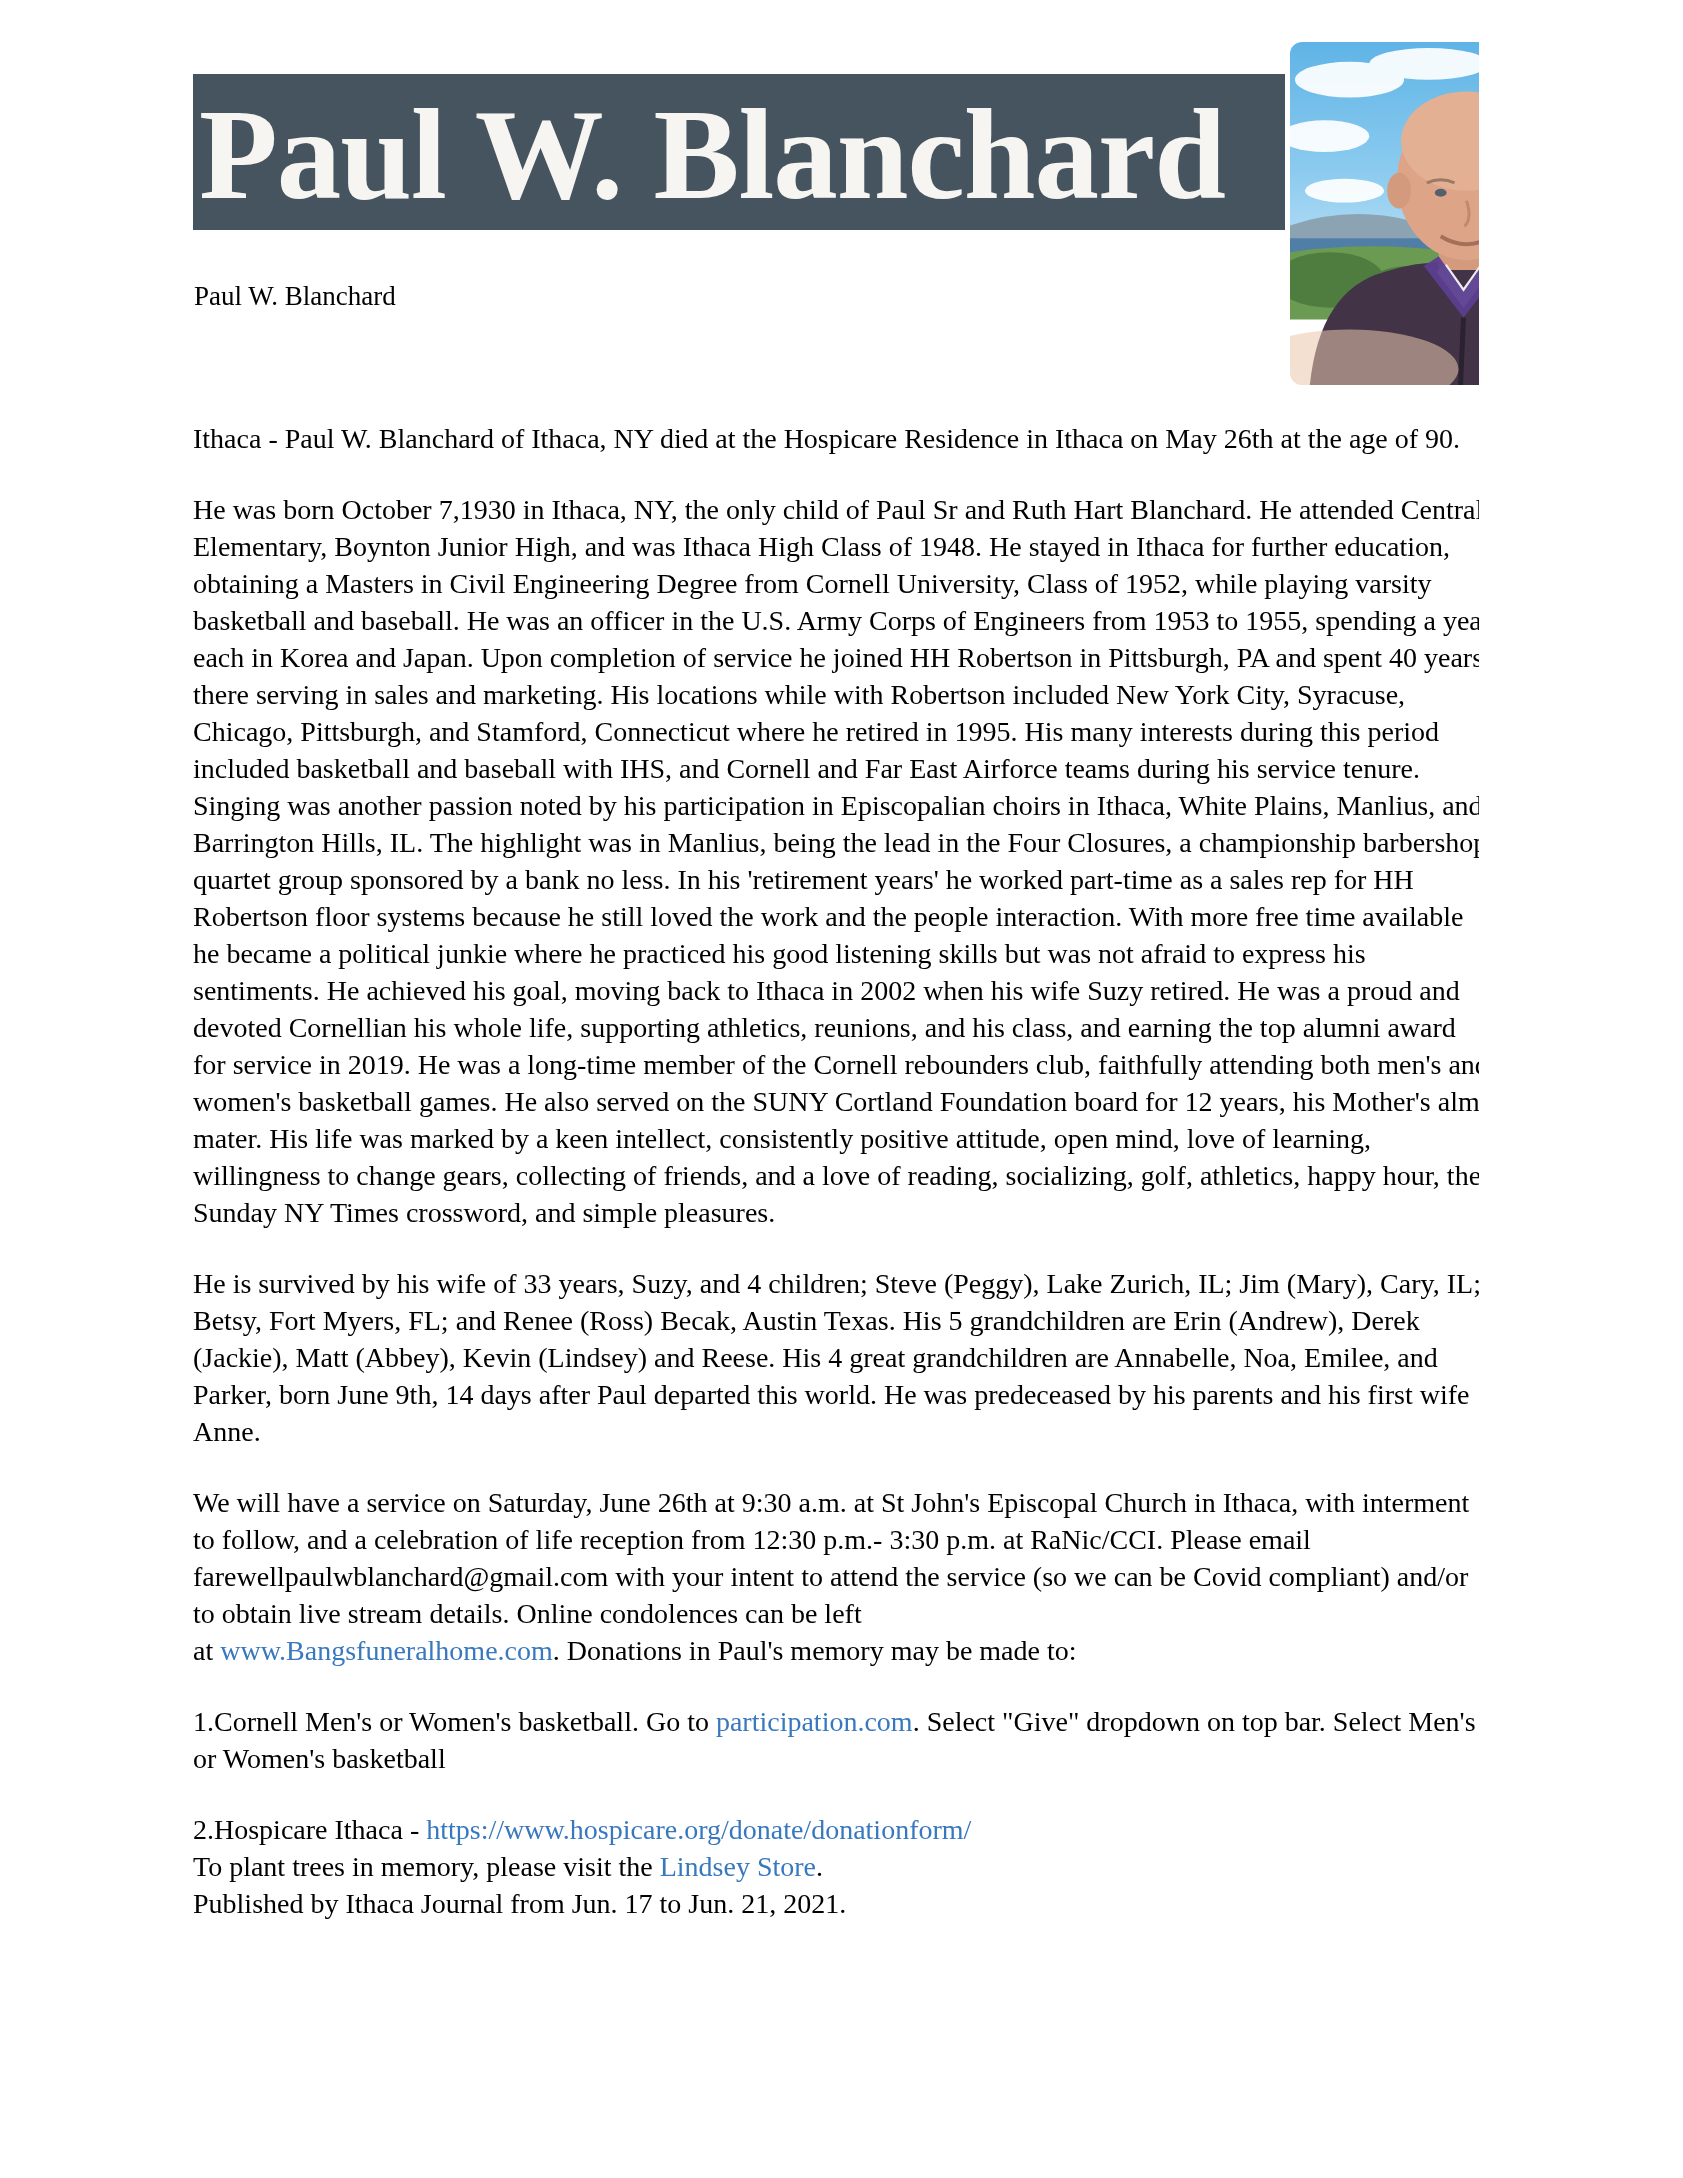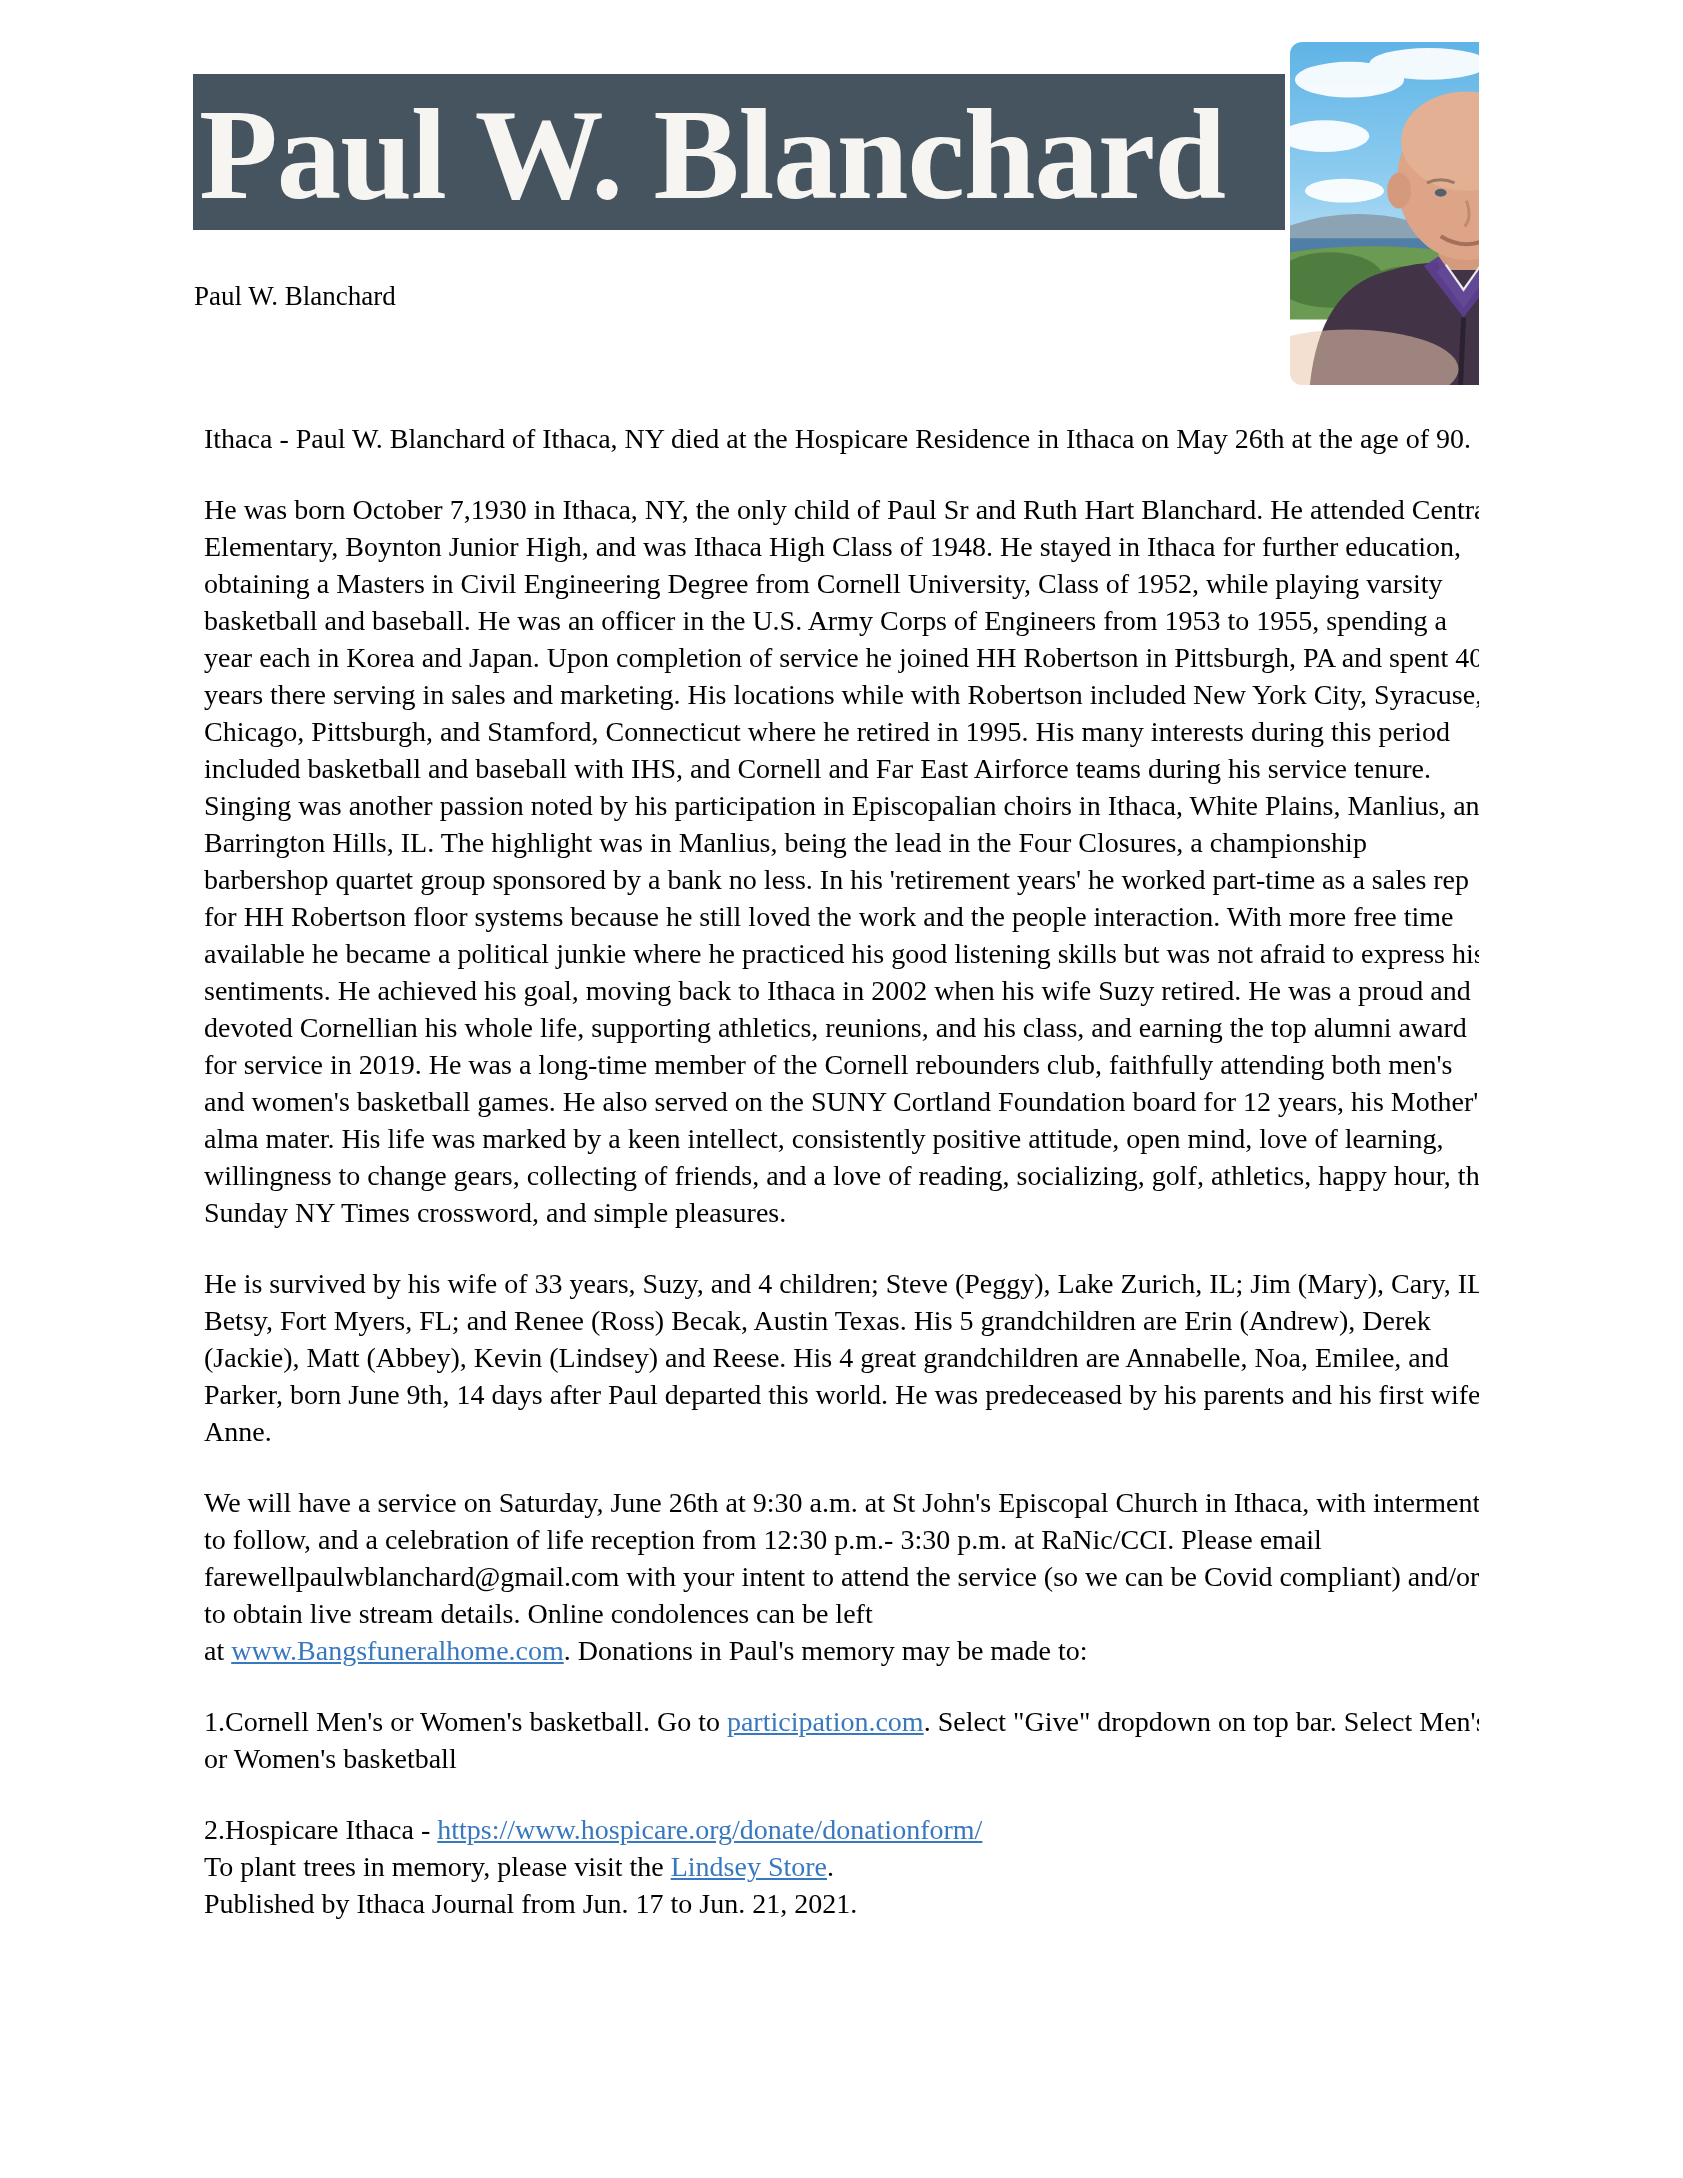--- a/index.html
+++ b/index.html
@@ -49,26 +49,25 @@
   
   #body-copy{
     position:absolute;
     left:193px;top:420px;
     width:1302px;
     font-size:28px;
     line-height:37px;
     color:#000000;
   }
   #body-copy p.para{
-    margin:0 0 34px 11px;
+    margin:0 0 34px 0;
     white-space:pre-wrap;
   }
   #body-copy a.link{
     color:var(--link-color,#3878BE);
-    text-decoration:underline;
     cursor:pointer;
   }
 </style>
 </head>
 <body>
 
 <div id="page">
 
   <div id="banner">
     <div class="title">Paul W. Blanchard</div>

